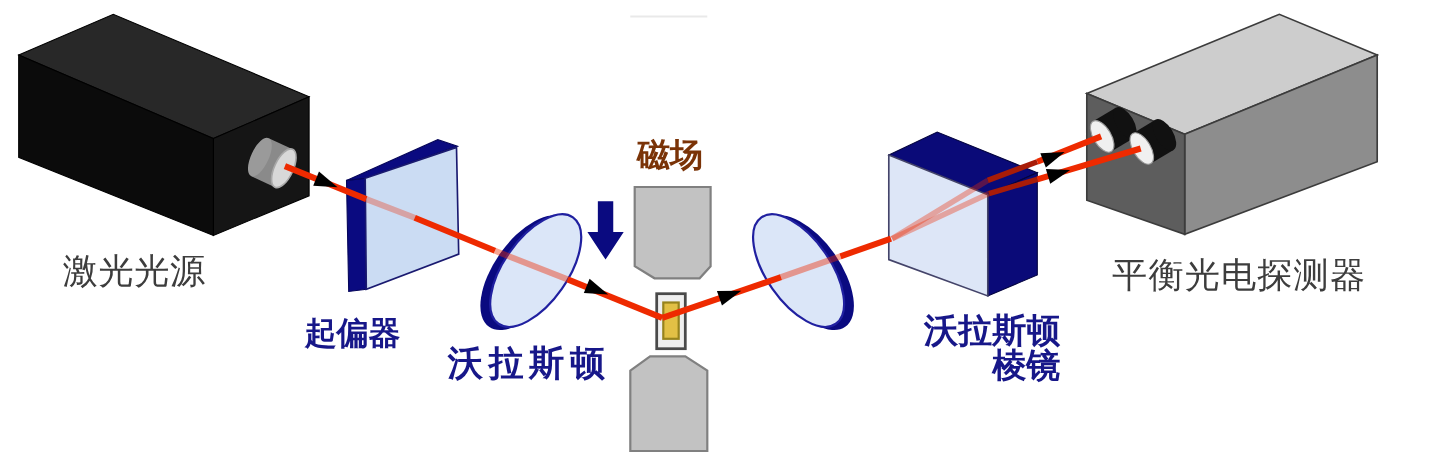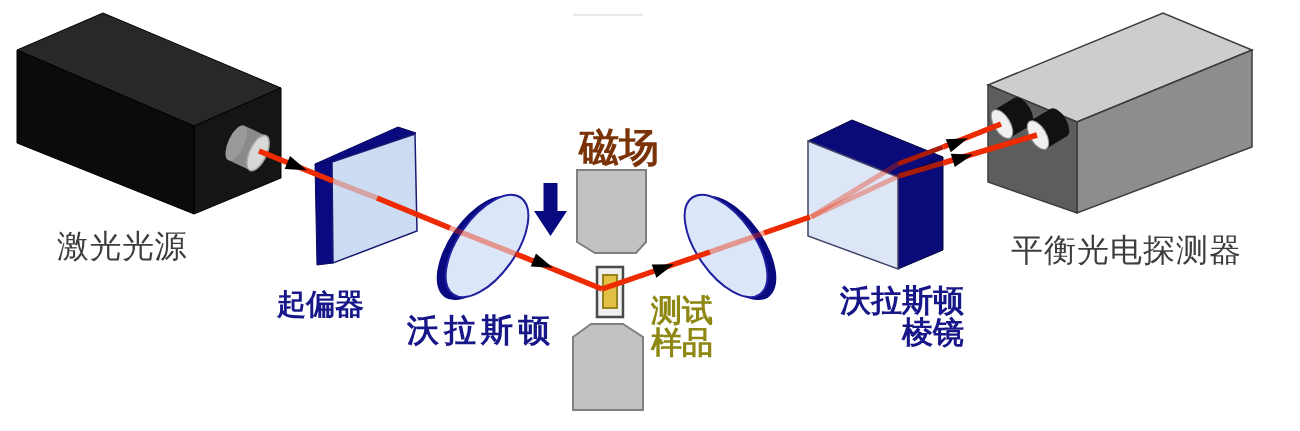--- a/index.html
+++ b/index.html
@@ -4,21 +4,21 @@
 <style>
   html,body{margin:0;padding:0;background:#ffffff;}
   #stage{
     position:relative;width:1300px;height:431px;background:#ffffff;overflow:hidden;
     font-family:"Liberation Sans","DejaVu Sans",sans-serif;
   }
   #diagram-svg{position:absolute;left:0;top:0;}
   .label{position:absolute;white-space:nowrap;line-height:1.05;}
   .lab-dark{color:#3d3d3d;font-size:32px;font-weight:500;letter-spacing:0.5px;}
   .lab-navy{color:#171789;font-weight:bold;}
-  .lab-brown{color:#7a3307;font-size:40px;font-weight:bold;}
+  .lab-brown{color:#7a3307;font-size:30px;font-weight:bold;}
   .lab-olive{color:#8e8812;font-size:31px;font-weight:bold;line-height:32px;}
   .center{text-align:right;}
 </style>
 </head>
 <body>
 
 <div id="stage">
 
   <svg id="diagram-svg" width="1300" height="431" viewBox="0 0 1300 431">
 
@@ -123,24 +123,20 @@
 
   <div class="label lab-dark" style="left:57px;top:230px;">激光光源</div>
 
   <div class="label lab-navy" style="left:277px;top:289px;font-size:29px;font-family:Liberation Serif, serif;">起偏器</div>
 
   <div class="label lab-navy" style="left:407px;top:314px;font-size:32px;letter-spacing:5px;">沃拉斯顿</div>
 
   <div class="label lab-brown" style="left:579px;top:126px;">磁场</div>
 
 
-  <div class="label lab-olive" style="left:651px;top:295px;">
-    <div>测试</div>
-    <div>样品</div>
-  </div>
 
   <div class="label lab-navy center" style="left:818px;top:285px;width:146px;font-size:31px;line-height:32px;">
     <div>沃拉斯顿</div>
     <div>棱镜</div>
   </div>
 
   <div class="label lab-dark" style="left:1011px;top:234px;letter-spacing:1px;">平衡光电探测器</div>
 
 </div>
 

